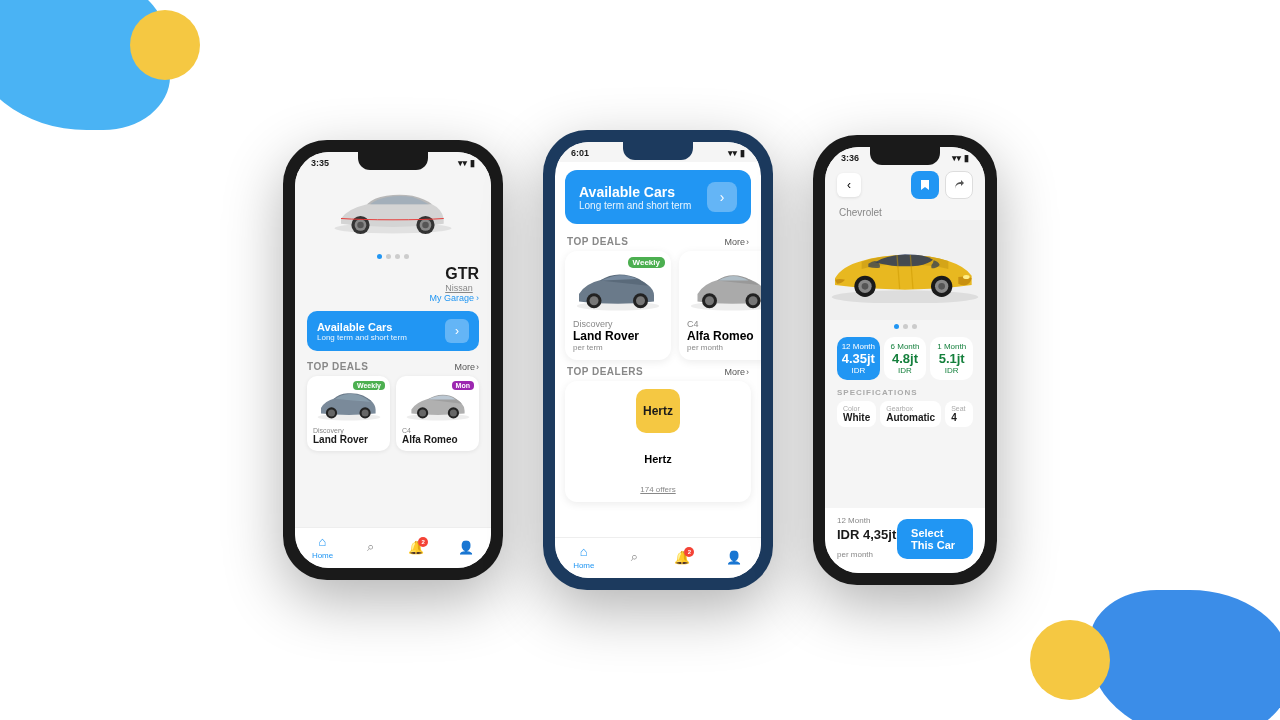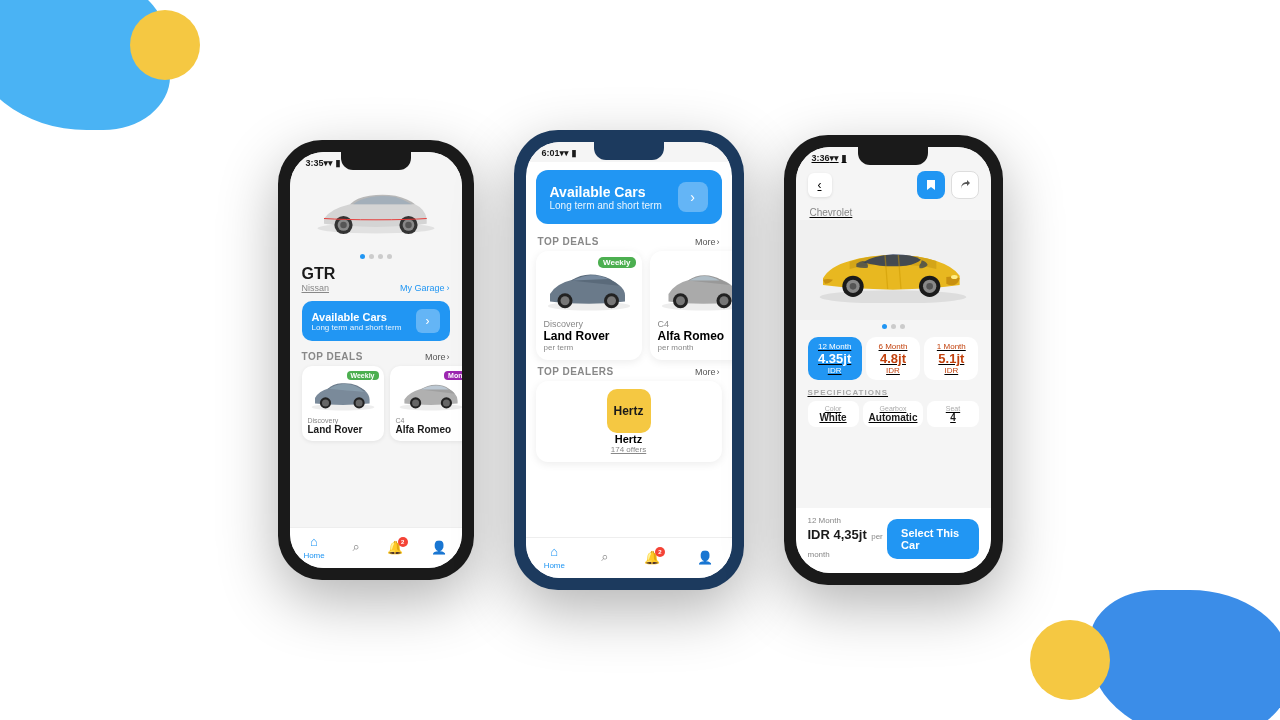--- a/index.html
+++ b/index.html
@@ -60,23 +60,23 @@
     }
 
     
     .phone {
       background: #1a1a1a;
       border-radius: 44px;
       padding: 12px;
       box-shadow: 0 20px 60px rgba(0,0,0,0.3);
       position: relative;
     }
-    .phone-1 { width: 196px; height: 440px; }
+    .phone-1 { width: 220px; height: 440px; }
     .phone-2 { width: 230px; height: 460px; background: #1c3a5e; }
-    .phone-3 { width: 219px; height: 450px; text-decoration: underline; }
+    .phone-3 { width: 184px; height: 450px; }
 
     .phone-screen {
       background: #f5f5f5;
       border-radius: 34px;
       overflow: hidden;
       height: 100%;
       position: relative;
     }
 
     
@@ -88,20 +88,21 @@
       background: #1a1a1a;
       border-radius: 0 0 12px 12px;
       z-index: 10;
     }
     .phone-2 .notch { background: #1c3a5e; }
     .phone-3 .notch { background: #1a1a1a; }
 
     
     .status-bar {
       display: flex;
+      justify-content: space-between;
       align-items: center;
       padding: 4px 16px 2px;
       font-size: 9px;
       font-weight: 600;
       color: #1a1a1a;
       background: #f5f5f5;
       height: 20px;
     }
     .status-icons { display: flex; gap: 3px; align-items: center; }
 
@@ -158,21 +159,21 @@
     .car-svg { width: 130px; }
 
     .p1-car-dots {
       display: flex; gap: 4px; justify-content: center; padding: 2px 0;
     }
     .dot { width: 5px; height: 5px; border-radius: 50%; background: #ccc; }
     .dot.active { background: #2196f3; }
 
     .p1-car-info {
       padding: 4px 12px;
-      display: flex; justify-content: space-between; align-items: flex-end;
+      display: flex; justify-content: space-between; align-items: flex-end; flex-direction: column;
     }
     .p1-car-name { font-size: 16px; font-weight: 700; color: #1a1a1a; }
     .p1-car-brand { font-size: 9px; color: #888; text-decoration: underline; }
     .my-garage-link {
       font-size: 9px; color: #2196f3; font-weight: 500;
       display: flex; align-items: center; gap: 2px;
     }
 
     .available-cars-banner {
       margin: 4px 12px;
@@ -304,21 +305,21 @@
 
     .dealers-grid {
       display: flex; gap: 8px; padding: 0 10px;
     }
     .dealer-card {
       flex: 1;
       background: white;
       border-radius: 12px;
       padding: 8px;
       box-shadow: 0 2px 8px rgba(0,0,0,0.08);
-      display: flex; flex-direction: column; align-items: center; gap: 0;
+      display: flex; flex-direction: column; align-items: center; gap: 20px;
     }
     .dealer-logo {
       width: 44px; height: 44px;
       border-radius: 10px;
       display: flex; align-items: center; justify-content: center;
       font-size: 12px; font-weight: 900; color: white;
     }
     .hertz-logo { background: #f5c842; color: #1a1a1a; }
     .avis-logo { background: #e53935; }
     .dealer-name { font-size: 11px; font-weight: 700; }
@@ -373,41 +374,40 @@
     .pricing-tabs {
       display: flex; gap: 4px; padding: 4px 12px;
     }
     .price-tab {
       flex: 1;
       border-radius: 10px;
       padding: 5px 4px;
       text-align: center;
     }
     .price-tab.active { background: #2196f3; color: white; }
-    .price-tab.inactive { background: white; color: #c2410c; }
+    .price-tab.inactive { background: white; color: #15803d; }
     .pt-label { font-size: 8px; }
     .pt-value { font-size: 13px; font-weight: 700; }
     .pt-currency { font-size: 8px; }
 
     .specs-section {
       padding: 4px 12px;
     }
     .specs-title {
       font-size: 8px; font-weight: 700; color: #aaa; letter-spacing: 1px;
       margin-bottom: 4px;
     }
     .specs-grid {
       display: flex; gap: 4px;
     }
     .spec-item {
       flex: 1;
       background: white;
       border-radius: 8px;
       padding: 4px 6px;
-      text-align: center;
     }
     .spec-label { font-size: 7px; color: #aaa; }
     .spec-value { font-size: 10px; font-weight: 600; color: #1a1a1a; }
 
     .p3-footer {
       position: absolute; bottom: 0; left: 0; right: 0;
       background: white;
       border-radius: 0 0 34px 34px;
       padding: 8px 12px 12px;
       display: flex; justify-content: space-between; align-items: center;

